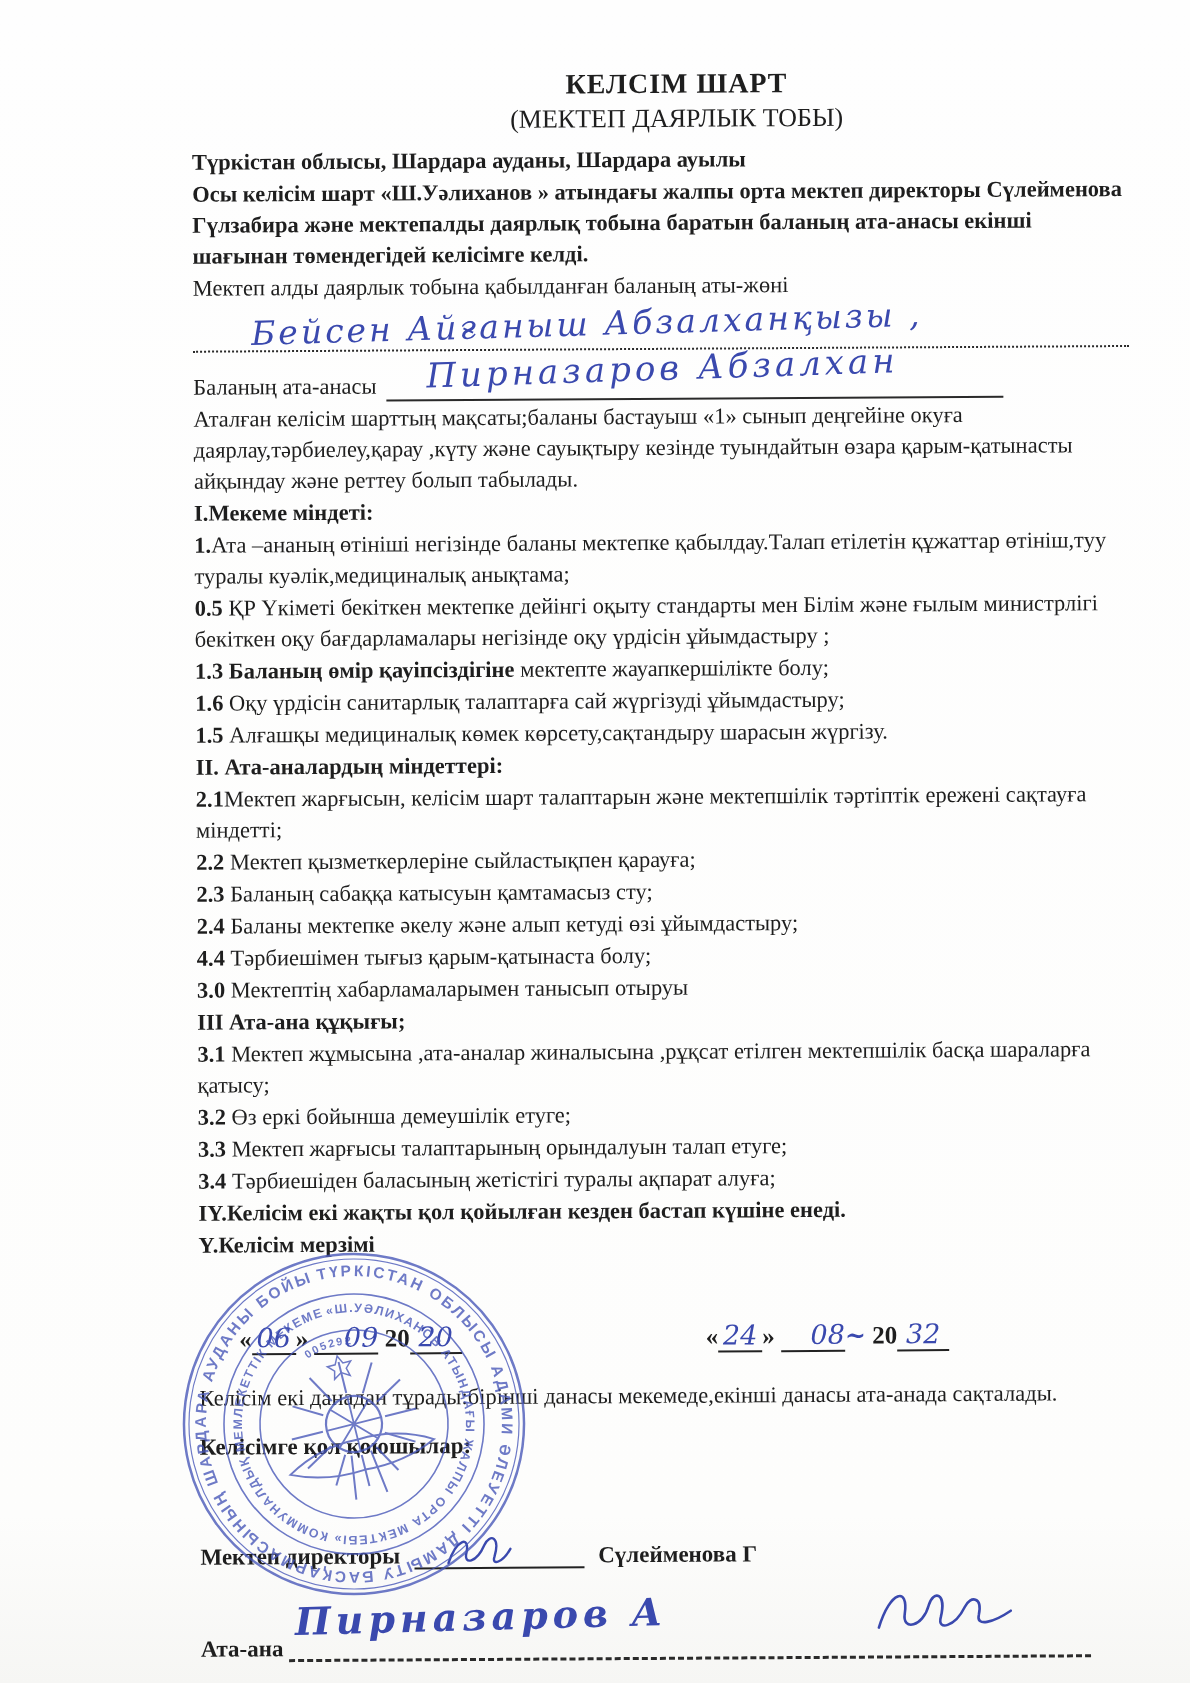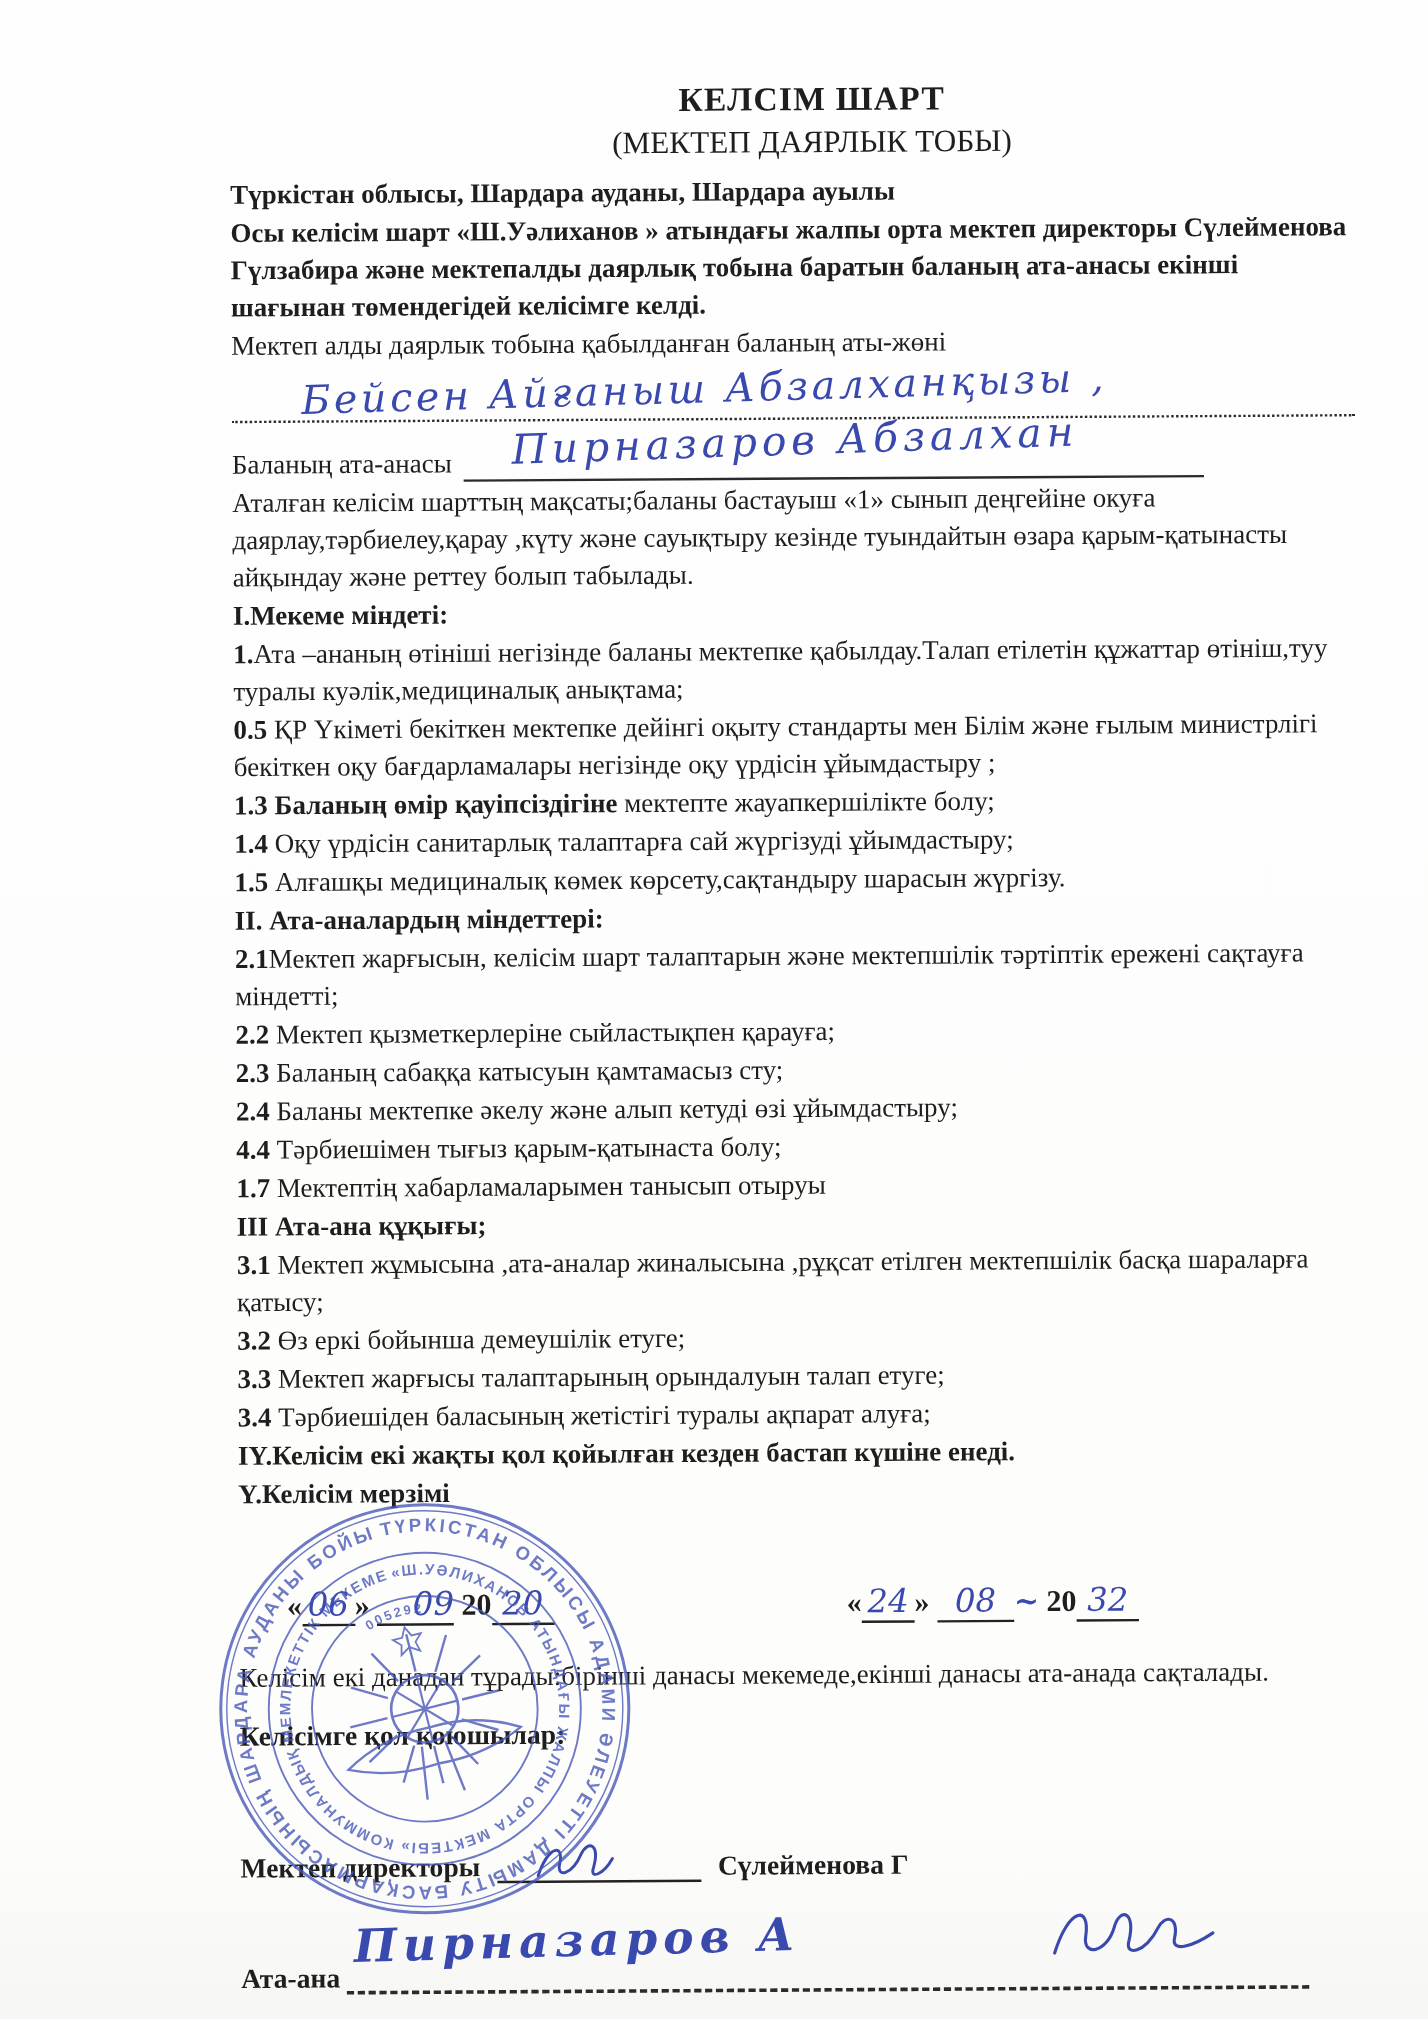--- a/index.html
+++ b/index.html
@@ -110,47 +110,47 @@
         <span class="hand">Пирназаров  Абзалхан</span>
       </span>
     </div>
 
     <div>
         <p class="doc-par"><span>Аталған келісім шарттың мақсаты;баланы бастауыш  «1» сынып  деңгейіне окуға даярлау,тәрбиелеу,қарау ,күту және сауықтыру кезінде туындайтын өзара қарым-қатынасты айқындау және реттеу болып табылады.</span></p>
         <p class="doc-par"><span class="b">I.Мекеме міндеті:</span></p>
         <p class="doc-par"><span class="b">1.</span><span>Ата –ананың өтініші негізінде баланы  мектепке қабылдау.Талап етілетін құжаттар өтініш,туу туралы куәлік,медициналық анықтама;</span></p>
         <p class="doc-par"><span class="b">0.5 </span><span>ҚР Үкіметі бекіткен мектепке дейінгі оқыту стандарты мен Білім және ғылым министрлігі бекіткен  оқу бағдарламалары негізінде оқу үрдісін ұйымдастыру ;</span></p>
         <p class="doc-par"><span class="b">1.3 Баланың өмір қауіпсіздігіне</span><span> мектепте жауапкершілікте болу;</span></p>
-        <p class="doc-par"><span class="b">1.4 </span><span> Оқу үрдісін санитарлық талаптарға сай жүргізуді ұйымдастыру;</span></p>
+        <p class="doc-par"><span class="b">1.6 </span><span> Оқу үрдісін санитарлық талаптарға сай жүргізуді ұйымдастыру;</span></p>
         <p class="doc-par"><span class="b">1.5 </span><span>Алғашқы медициналық көмек көрсету,сақтандыру шарасын жүргізу.</span></p>
         <p class="doc-par"><span class="b">II. Ата-аналардың міндеттері:</span></p>
         <p class="doc-par"><span class="b">2.1</span><span>Мектеп жарғысын, келісім шарт талаптарын  және мектепшілік тәртіптік ережені сақтауға міндетті;</span></p>
         <p class="doc-par"><span class="b">2.2 </span><span> Мектеп қызметкерлеріне сыйластықпен қарауға;</span></p>
         <p class="doc-par"><span class="b">2.3 </span><span>Баланың сабаққа катысуын  қамтамасыз сту;</span></p>
         <p class="doc-par"><span class="b">2.4 </span><span>Баланы мектепке әкелу және алып кетуді өзі ұйымдастыру;</span></p>
         <p class="doc-par"><span class="b">4.4 </span><span>Тәрбиешімен тығыз қарым-қатынаста болу;</span></p>
-        <p class="doc-par"><span class="b">1.7 </span><span>Мектептің   хабарламаларымен танысып отыруы</span></p>
+        <p class="doc-par"><span class="b">3.0 </span><span>Мектептің   хабарламаларымен танысып отыруы</span></p>
         <p class="doc-par"><span class="b">III  Ата-ана құқығы;</span></p>
         <p class="doc-par"><span class="b">3.1 </span><span>Мектеп жұмысына ,ата-аналар жиналысына ,рұқсат етілген мектепшілік басқа шараларға қатысу;</span></p>
         <p class="doc-par"><span class="b">3.2 </span><span>Өз еркі бойынша демеушілік етуге;</span></p>
         <p class="doc-par"><span class="b">3.3 </span><span>Мектеп жарғысы талаптарының орындалуын талап етуге;</span></p>
         <p class="doc-par"><span class="b">3.4 </span><span>Тәрбиешіден баласының жетістігі туралы ақпарат алуға;</span></p>
         <p class="doc-par"><span class="b">IY.Келісім екі жақты қол қойылған кезден бастап күшіне енеді.</span></p>
         <p class="doc-par"><span class="b">Y.Келісім мерзімі</span></p>
       </div>
 
     <div class="dates-row">
       <span class="date-group">
         <span>«</span><span class="date-blank"><span class="hand">06</span></span><span>»</span>
         <span class="date-blank" style="min-width:64px;text-align:right;"><span class="hand">09</span></span>
         <span>20</span><span class="date-blank" style="min-width:52px;"><span class="hand">20</span></span>
       </span>
       <span class="date-group">
         <span>«</span><span class="date-blank"><span class="hand">24</span></span><span>»</span>
-        <span class="date-blank" style="min-width:64px;"><span class="hand">08</span></span><span class="hand">~</span>
+        <span class="date-blank" style="min-width:64px;text-align:right;"><span class="hand">08</span></span><span class="hand">~</span>
         <span>20</span><span class="date-blank" style="min-width:52px;"><span class="hand">32</span></span>
       </span>
     </div>
 
     <p class="copies-line">Келісім екі данадан тұрады:бірінші данасы мекемеде,екінші данасы ата-анада сақталады.</p>
     <p class="signers-heading">Келісімге қол қоюшылар:</p>
 
     <div class="director-row">
       <span>Мектеп директоры</span>
       <span class="sig-line">

